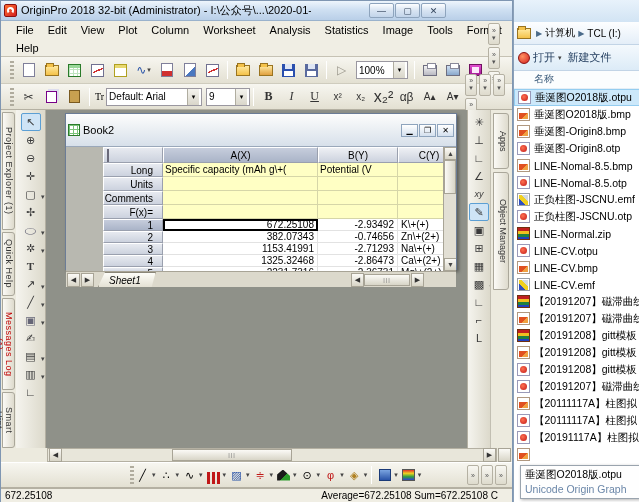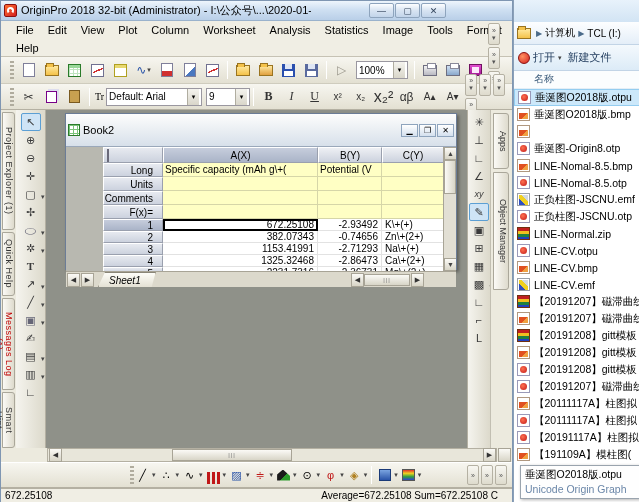--- a/index.html
+++ b/index.html
@@ -71,21 +71,21 @@
   .book-icon{width:12px;height:12px;margin-right:3px;background:#fff;border:1px solid #2a7a2a;background-image:repeating-linear-gradient(90deg,#7ac47a 0 1px,transparent 1px 4px),repeating-linear-gradient(#7ac47a 0 1px,transparent 1px 4px);}
   #book-tb .bb{width:17px;height:13px;border:1px solid #8ea4bd;background:linear-gradient(#fff,#d4e0ee);font-size:8px;display:flex;align-items:center;justify-content:center;margin-left:1px;}
   #grid{position:relative;width:100%;height:124px;background:#b8b8b0;overflow:hidden;font-size:10px;}
   .grow{display:flex;width:378px;}
   .c0{width:60px;flex:none;background:linear-gradient(#e7eaf0,#ccd2de);border:1px solid #fff;border-right-color:#9aa0ae;border-bottom-color:#9aa0ae;text-align:right;padding-right:9px;margin-left:37px;}
   .ch{flex:none;background:linear-gradient(#eef0f4,#ccd2de);border:1px solid #fff;border-right-color:#9aa0ae;border-bottom-color:#9aa0ae;text-align:center;}
   .ch.selcol{background:linear-gradient(#c6cddc,#aab4c8);}
   .cy{flex:none;background:#ffffc4;border-right:1px solid #d6d6a8;border-bottom:1px solid #d6d6a8;padding:0 2px;white-space:nowrap;overflow:hidden;}
   .cw{flex:none;background:#fff;border-right:1px solid #e2e2e2;border-bottom:1px solid #e2e2e2;padding:0 3px;white-space:nowrap;overflow:hidden;}
   .num{text-align:right;}
-  .wA{width:155px;}.wB{width:64px;}.wC{width:62px;}.wF{width:33px;background:#d4d2c6;border-color:#c2c0b4;}
+  .wA{width:155px;}.wB{width:80px;}.wC{width:62px;}.wF{width:33px;background:#d4d2c6;border-color:#c2c0b4;}
   .hh{height:16px;line-height:15px;font-weight:normal;}
   .hl{height:14px;line-height:13px;}
   .hd{height:12px;line-height:11px;}
   .h5{height:6px;line-height:11px;overflow:hidden;}
   .selcell{outline:2px solid #000;outline-offset:-2px;}
   .corner-ic{width:14px;height:10px;margin:2px auto 0 3px;background:#fff;border:1px solid #6a6a7a;background-image:repeating-linear-gradient(90deg,#9a9ab0 0 1px,transparent 1px 4px),repeating-linear-gradient(#9a9ab0 0 1px,transparent 1px 3px);}
   #vscroll{position:absolute;right:0;top:0;width:13px;height:124px;background:#e2dfd4;border-left:1px solid #a8a496;}
   .sbtn{width:13px;height:13px;background:linear-gradient(#fbfaf6,#d8d5c7);border:1px solid #a8a496;font-size:7px;display:flex;align-items:center;justify-content:center;color:#444;}
   #vthumb{position:absolute;left:0;top:13px;width:12px;height:34px;background:linear-gradient(90deg,#fbfaf6,#d8d5c7);border:1px solid #a8a496;}
   #tabbar{height:16px;background:#dcd9cc;border-top:1px solid #a8a496;display:flex;align-items:center;}
@@ -597,20 +597,21 @@
       <div class="fr sel">
           <span class="fi t-otp"></span>
           <span>垂涎图O2018版.otpu</span>
         </div>
       <div class="fr">
           <span class="fi t-bmp"></span>
           <span>垂涎图O2018版.bmp</span>
         </div>
       <div class="fr">
           <span class="fi t-bmp"></span>
+          <span>垂涎图-Origin8.bmp</span>
         </div>
       <div class="fr">
           <span class="fi t-otp"></span>
           <span>垂涎图-Origin8.otp</span>
         </div>
       <div class="fr">
           <span class="fi t-bmp"></span>
           <span>LINE-Nomal-8.5.bmp</span>
         </div>
       <div class="fr">
@@ -672,21 +673,20 @@
       <div class="fr">
           <span class="fi t-otp"></span>
           <span>【20111117A】柱图拟</span>
         </div>
       <div class="fr">
           <span class="fi t-otp"></span>
           <span>【20191117A】柱图拟</span>
         </div>
       <div class="fr">
           <span class="fi t-bmp"></span>
-          <span>【191109A】模柱图(</span>
         </div>
     </div>
     <div id="tooltip">
       <div>垂涎图O2018版.otpu</div>
       <div class="l2">Unicode Origin Graph</div>
     </div>
   </div>
 
 </div>
 

